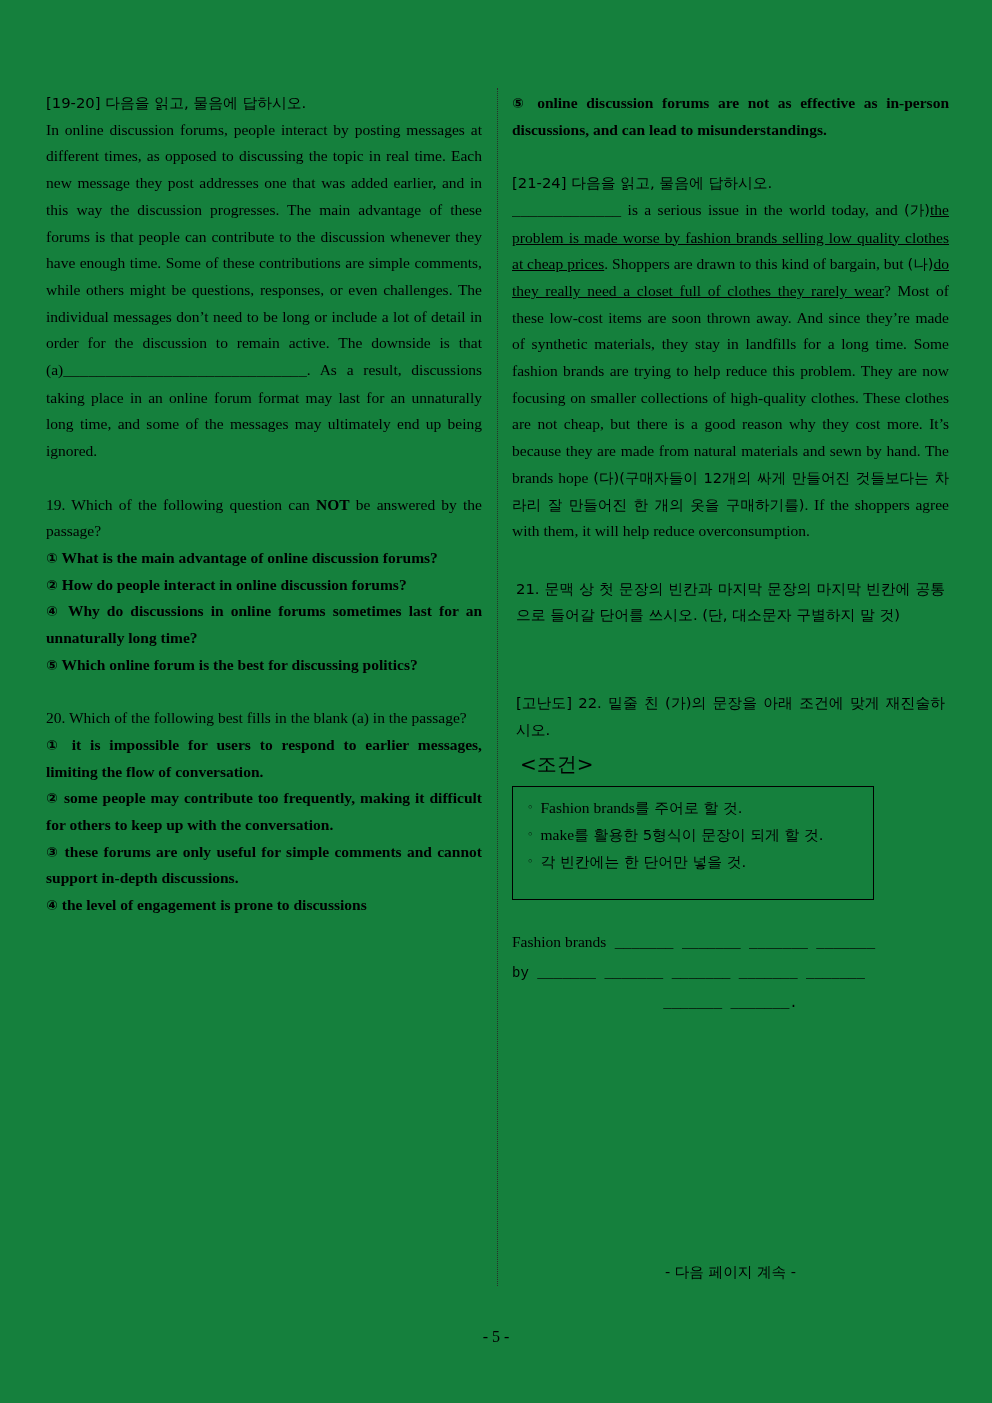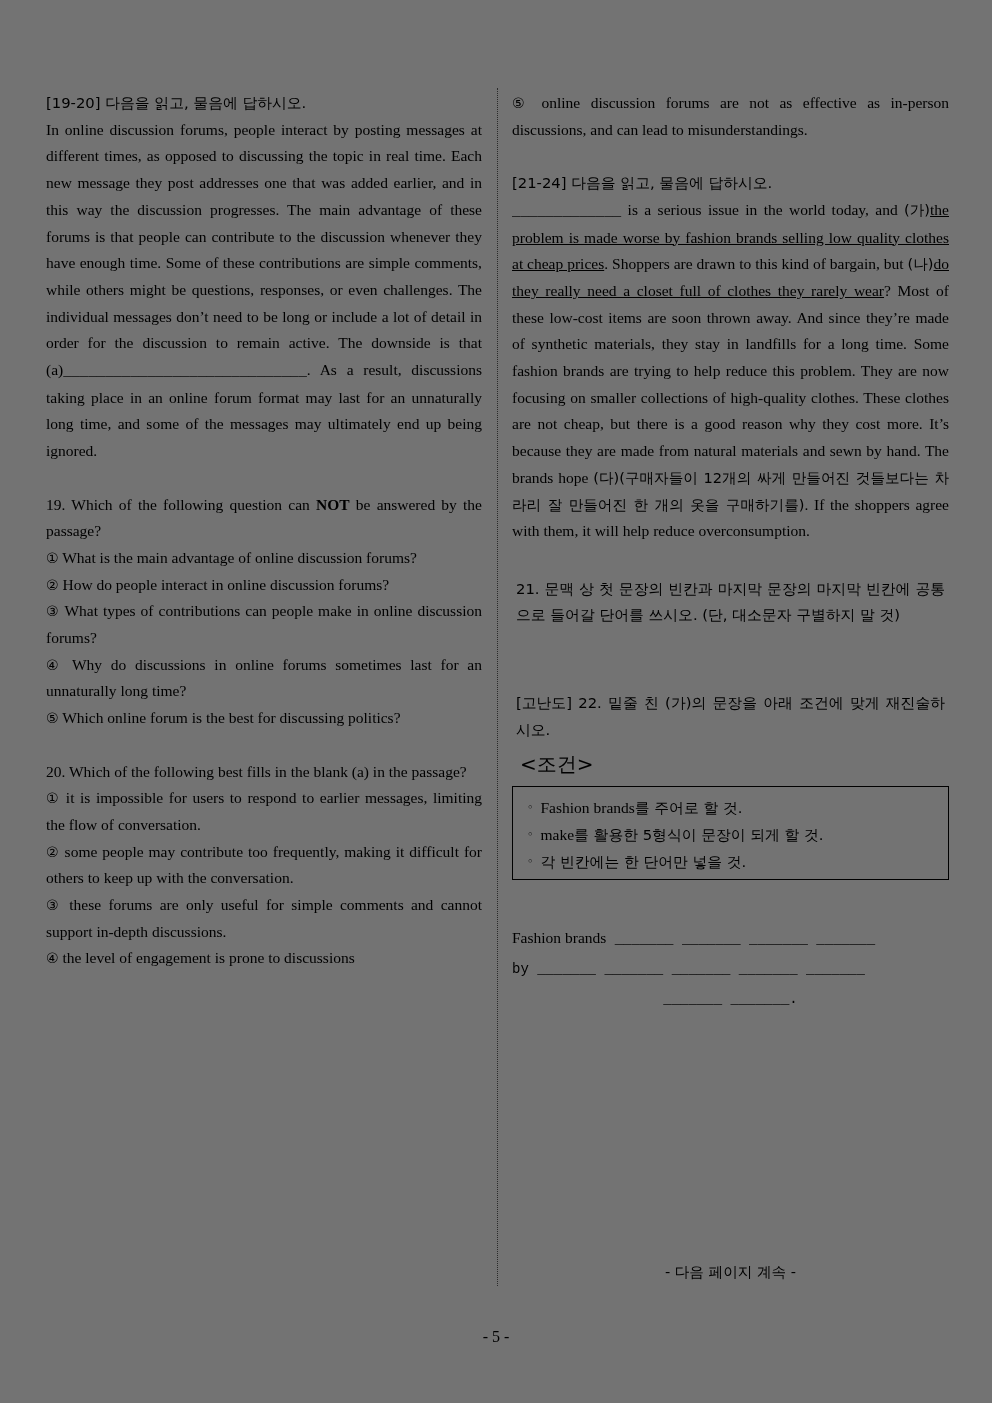--- a/index.html
+++ b/index.html
@@ -4,21 +4,21 @@
 <style>
   html, body {
     margin: 0;
     padding: 0;
     background: #ffffff;
   }
   .page {
     position: relative;
     width: 992px;
     height: 1403px;
-    background: #737373;
+    background: #15803d;
     font-family: "Liberation Serif", "DejaVu Serif", serif;
     color: #000000;
     overflow: hidden;
   }
   .columns {
     position: absolute;
     left: 0;
     top: 90px;
     width: 992px;
     height: 1220px;
@@ -47,21 +47,21 @@
   p {
     margin: 4px;
     text-indent: 0;
   }
   .para { margin: 0; }
   .gap-sm { height: 26.7px; }
   .gap-lg { height: 53px; }
 
   .last-line { text-align: left; }
 
-  .choice { margin: 0; }
+  .choice { margin: 0; font-weight: bold; }
   .qhead { margin: 0; }
   .bold-ul {
     font-weight: bold;
   }
   .ul { text-decoration: underline; }
 
   .kr {
     font-family: "DejaVu Sans", "Liberation Sans", sans-serif;
     font-size: 14.6px;
   }
@@ -81,23 +81,23 @@
   .cond-title {
     text-align: left;
     font-family: "DejaVu Sans", "Liberation Sans", sans-serif;
     font-size: 20px;
     line-height: 26.7px;
     margin: 8px;
   }
   .cond-box {
     border: 1.2px solid #000000;
     box-sizing: border-box;
-    width: 437px;
-    padding: 7px 0 4px 0;
-    margin: 2px 0 16px 0;
+    width: 362px;
+    padding: 7px 0 24px 0;
+    margin: 2px 0 0 0;
   }
   .cond-item {
     font-family: "DejaVu Sans", "Liberation Sans", sans-serif;
     font-size: 14.8px;
     line-height: 27px;
     padding-left: 14px;
     text-align: left;
     white-space: nowrap;
   }
   .cond-bullet {
@@ -155,21 +155,20 @@
       <p class="para"><span>In online discussion forums, people interact by posting messages at different times, as opposed to discussing the topic in real time. Each new message they post addresses one that was added earlier, and in this way the discussion progresses. The main advantage of these forums is that people can contribute to the discussion whenever they have enough time. Some of these contributions are simple comments, while others might be questions, responses, or even challenges. The individual messages don’t need to be long or include a lot of detail in order for the discussion to remain active. The downside is that (a)</span><span class="blank-mono">_____________________________</span><span>. As a result, discussions taking place in an online forum format may last for an unnaturally long time, and some of the messages may ultimately end up being ignored.</span></p>
 
       <div class="gap-sm"></div>
 
       <p class="qhead"><span>19. Which of the following question can </span><span class="bold-ul">NOT</span><span> be answered by the passage?</span></p>
 
       <p class="choice"><span class="circ">①</span> <span>What is the main advantage of online discussion forums?</span></p>
 
       <p class="choice"><span class="circ">②</span> <span>How do people interact in online discussion forums?</span></p>
 
-      <p class="choice"><span class="circ">③</span> <span>What types of contributions can people make in online discussion forums?</span></p>
 
       <p class="choice"><span class="circ">④</span> <span>Why do discussions in online forums sometimes last for an unnaturally long time?</span></p>
 
       <p class="choice"><span class="circ">⑤</span> <span>Which online forum is the best for discussing politics?</span></p>
 
       <div class="gap-sm"></div>
 
       <p class="qhead">20. Which of the following best fills in the blank (a) in the passage?</p>
 
       <p class="choice"><span class="circ">①</span> <span>it is impossible for users to respond to earlier messages, limiting the flow of conversation.</span></p>

